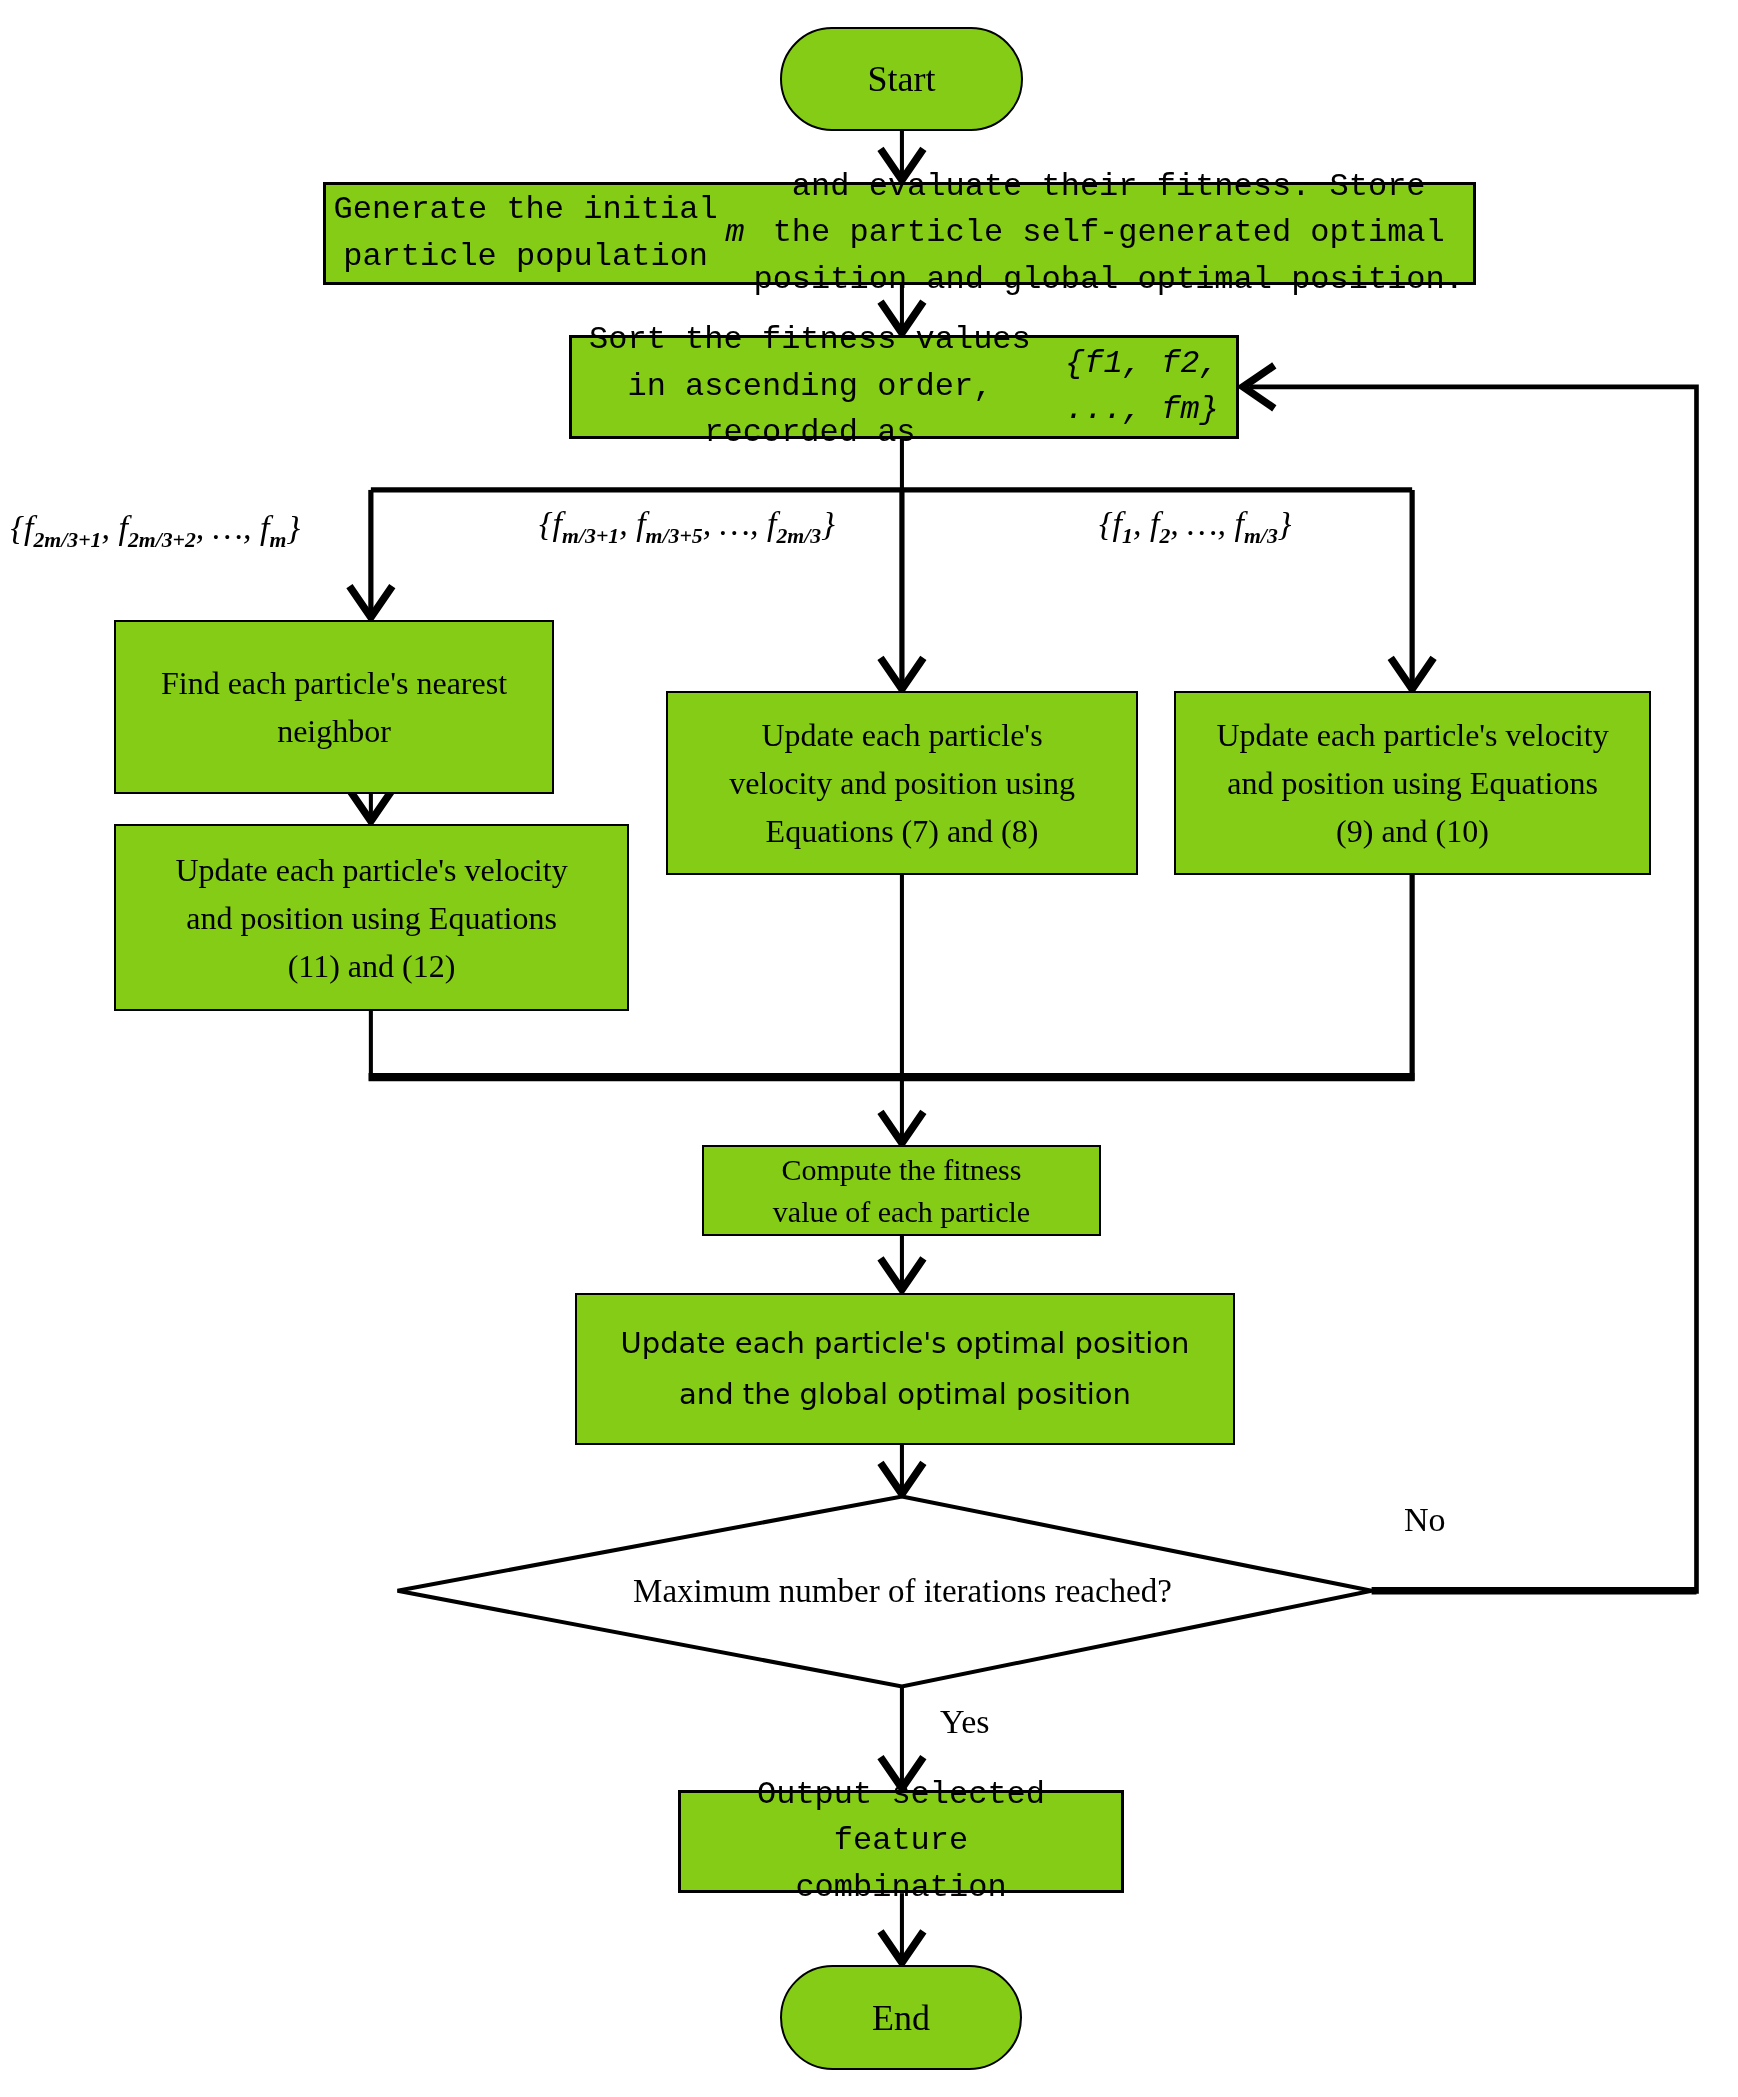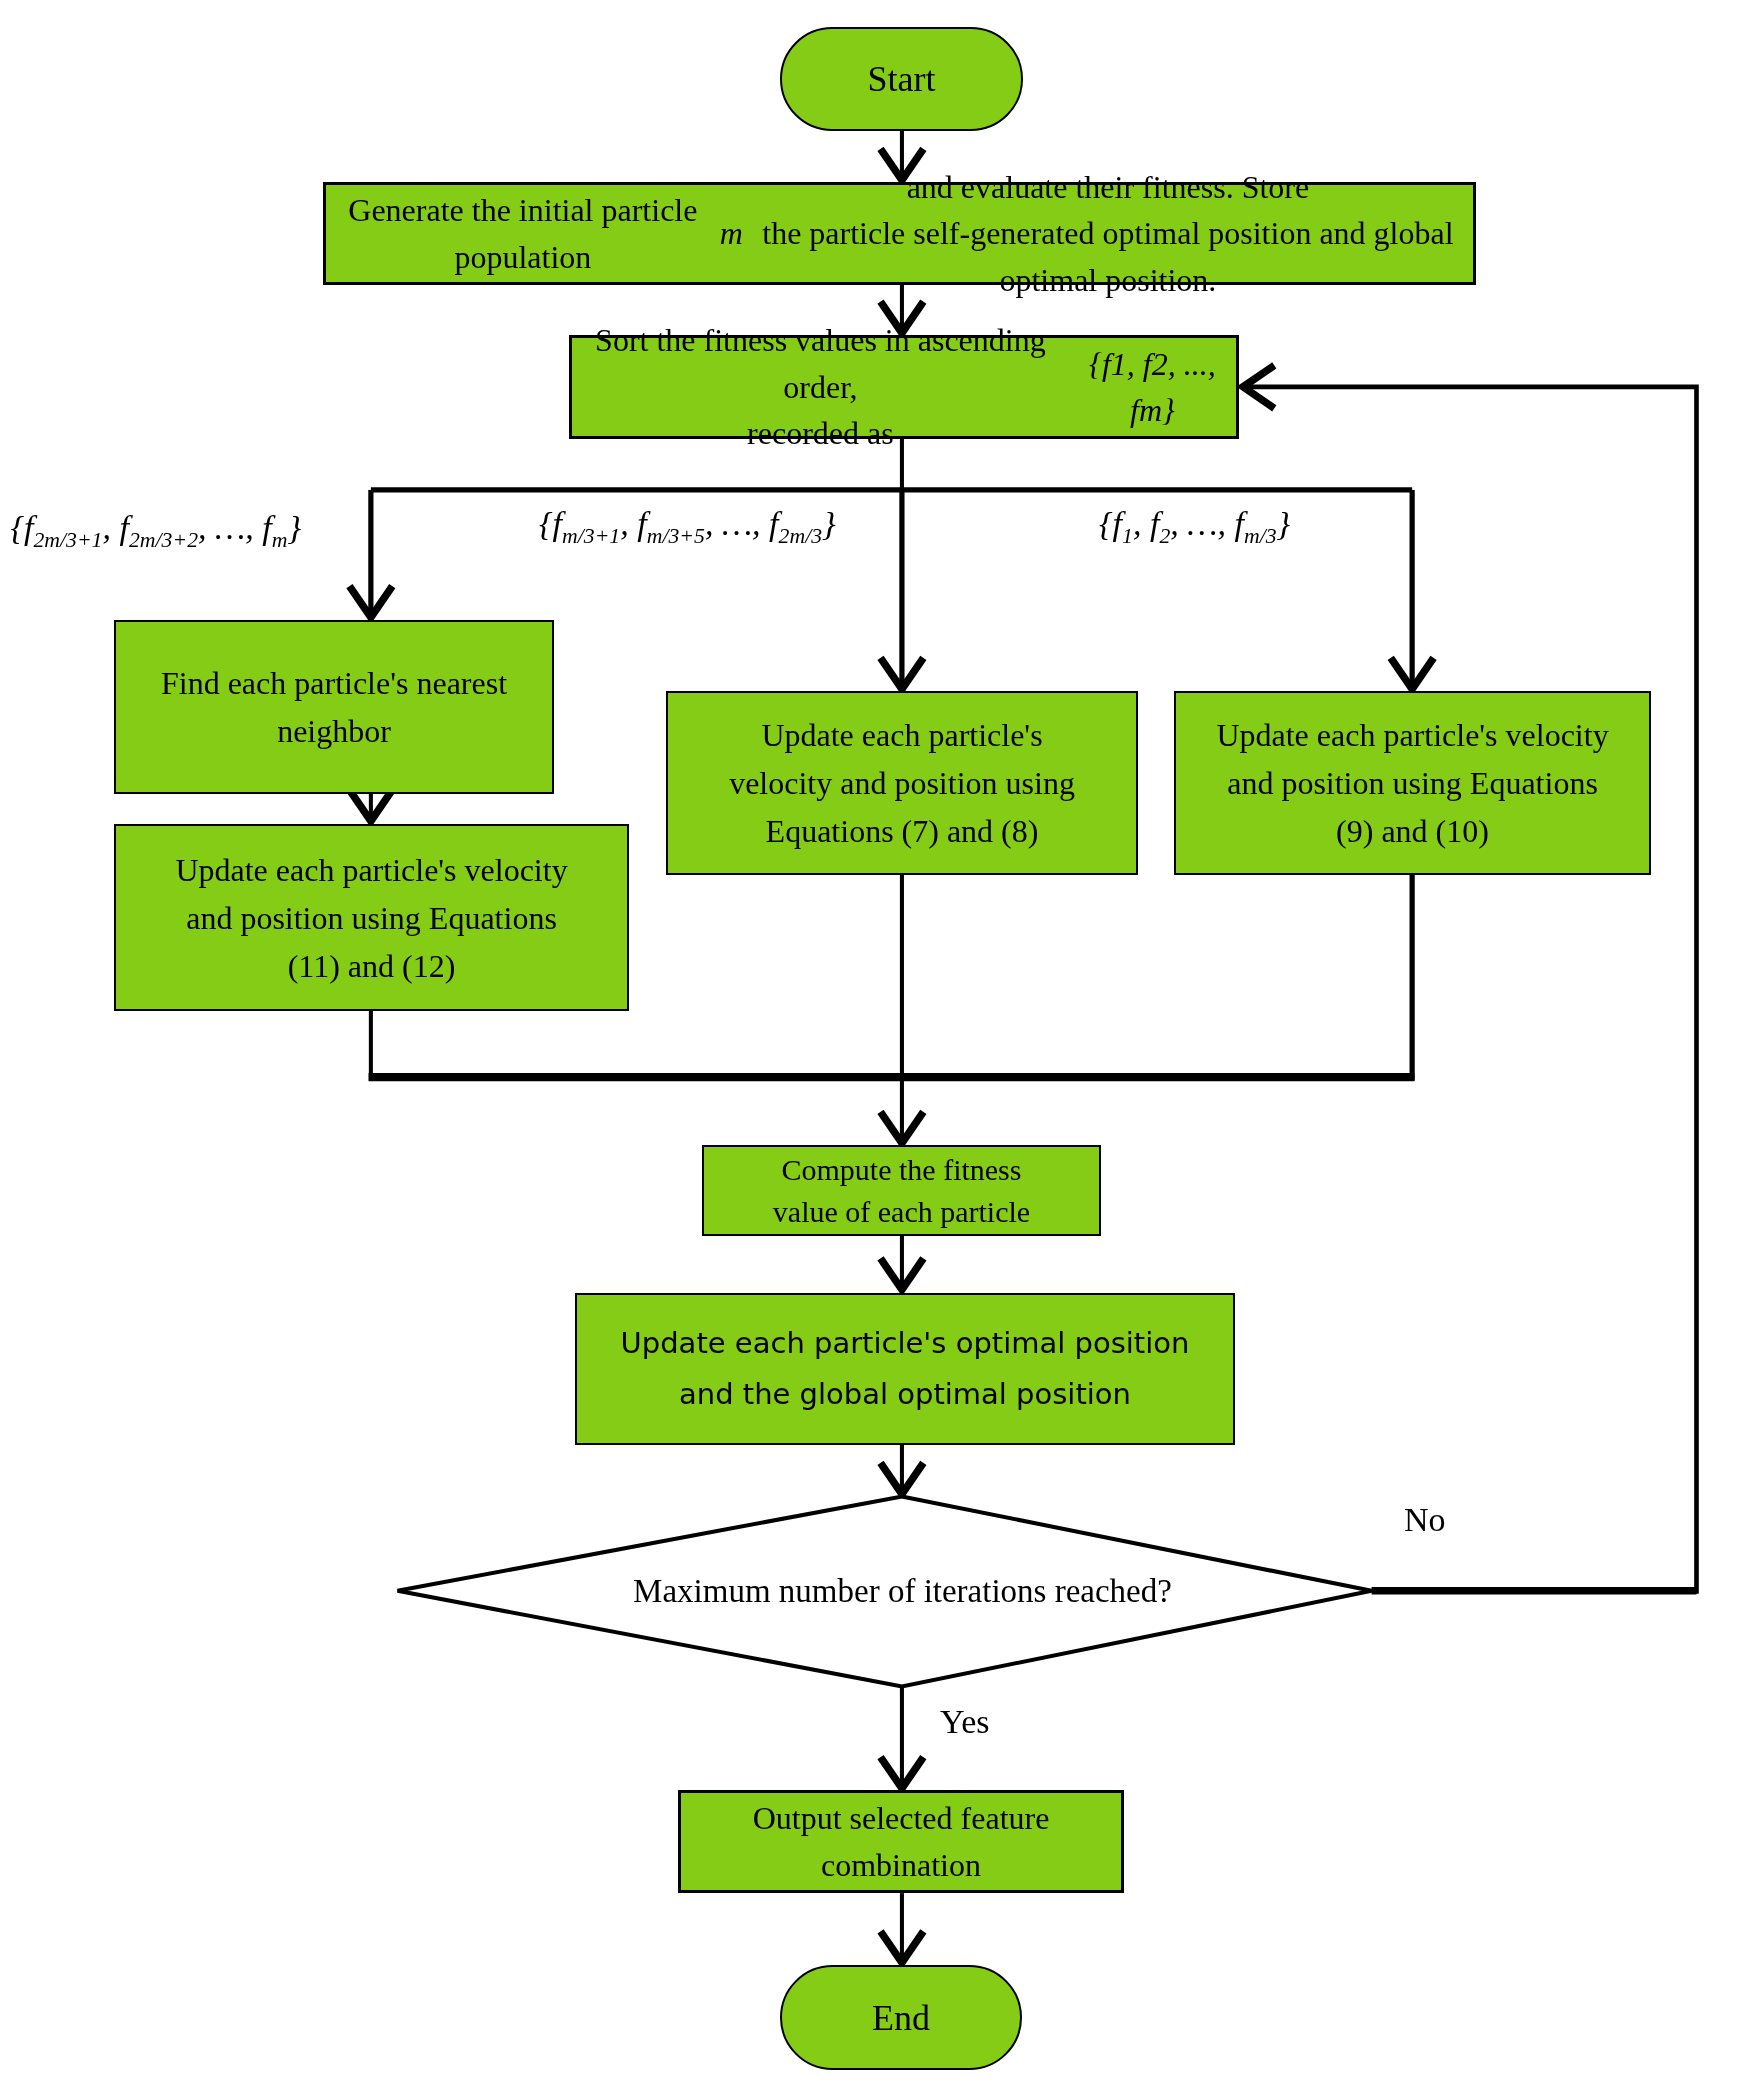--- a/index.html
+++ b/index.html
@@ -3,27 +3,27 @@
 <meta charset="utf-8">
 <title>Flowchart</title>
 <style>
   html,body{margin:0;padding:0;background:#ffffff;}
   #canvas{position:relative;width:1739px;height:2097px;background:#ffffff;
           font-family:"Liberation Serif", serif;color:#000;}
   #wires{position:absolute;left:0;top:0;width:1739px;height:2097px;}
   .node{position:absolute;box-sizing:border-box;background:#84cc16;border:2.9px solid #000;
         display:flex;align-items:center;justify-content:center;text-align:center;
         font-size:32px;line-height:1.5;}
-  .node.b6{border-width:3.5px;}
+  .node.b6{border-width:3.5px;font-family:Liberation Mono, monospace;}
   .stadium{border-radius:58px;font-size:36px;}
   .sans{font-family:"DejaVu Sans", sans-serif;font-size:29px;line-height:1.75;}
   .lh-tight{line-height:1.45;}
   .compute{font-size:30px;line-height:1.38;}
   .blabel{position:absolute;font-style:italic;font-size:34px;white-space:nowrap;}
-  .blabel sub{font-size:64%;line-height:0;}
+  .blabel sub{font-size:64%;line-height:0;font-weight:bold;}
   .dtext{position:absolute;display:flex;align-items:center;justify-content:center;
          text-align:center;font-size:33px;white-space:nowrap;}
   .elabel{position:absolute;font-size:34px;white-space:nowrap;}
 </style>
 </head>
 <body>
 
 <div id="canvas">
 
   <svg id="wires" viewBox="0 0 3002 3621" xmlns="http://www.w3.org/2000/svg" fill="none" stroke="#000" stroke-width="7">

